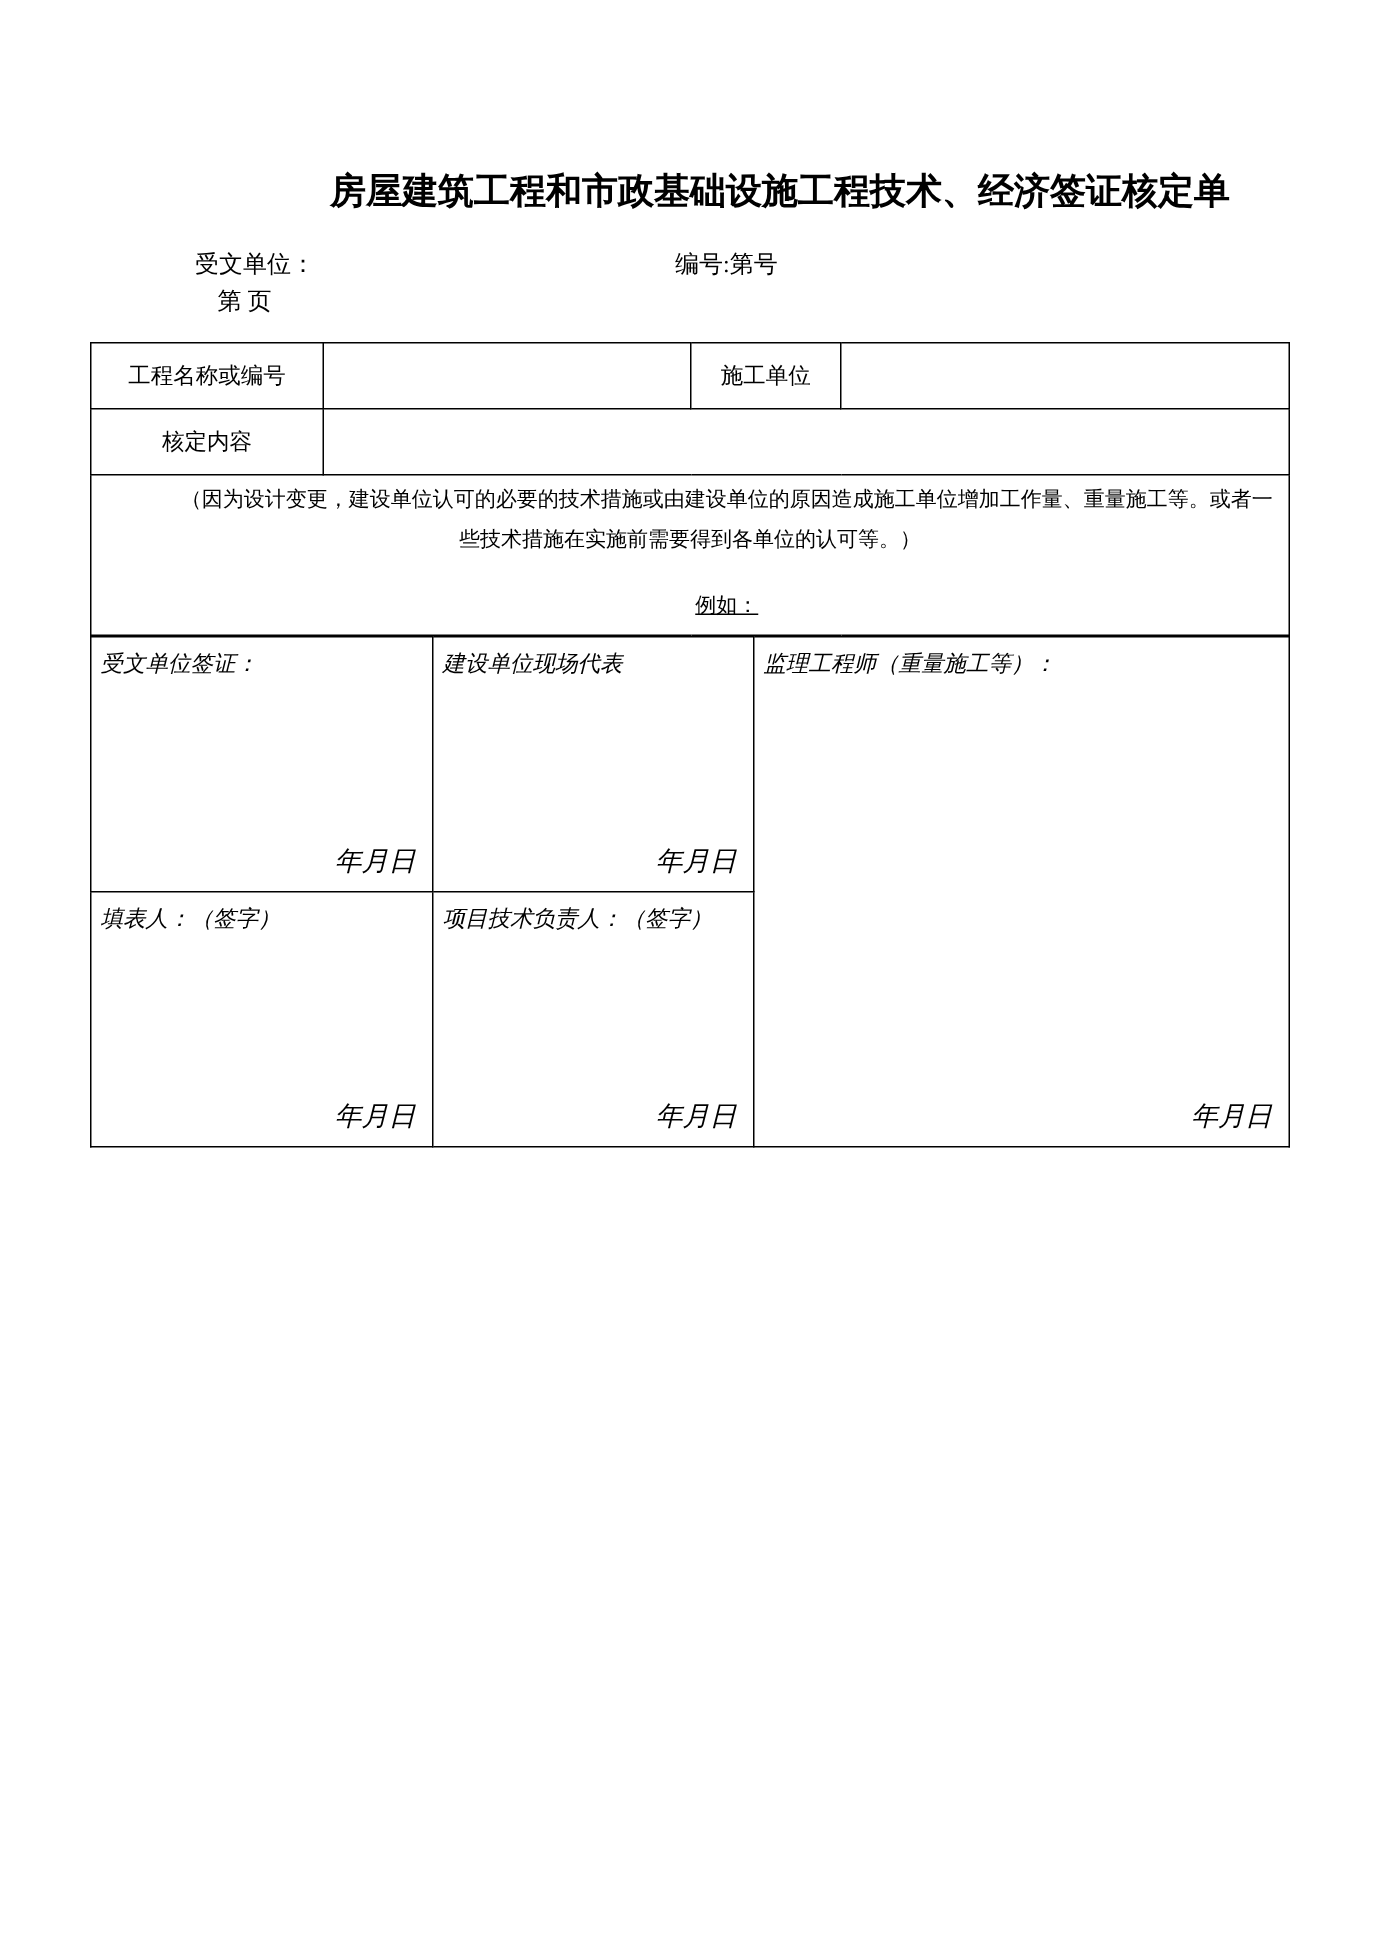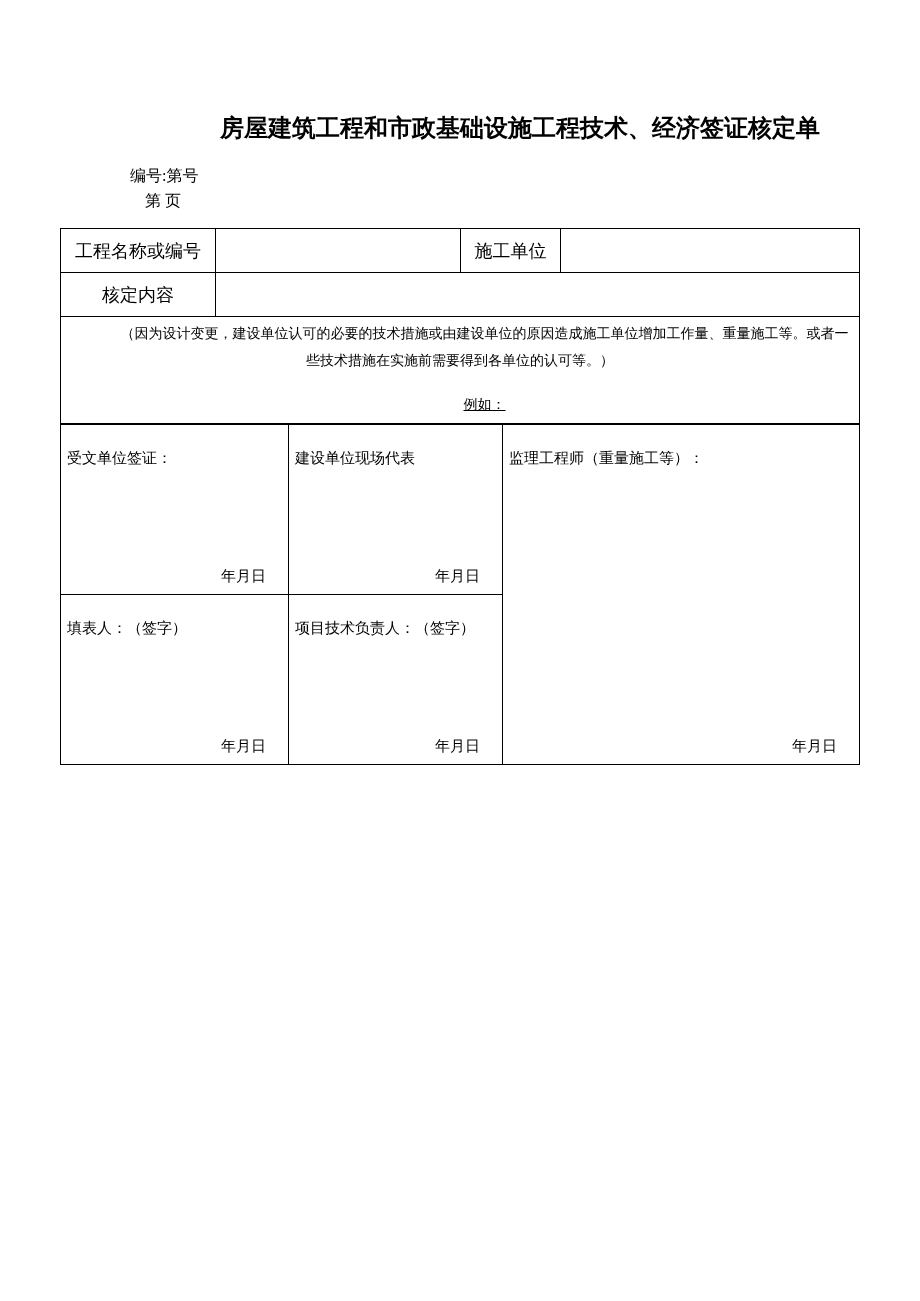--- a/index.html
+++ b/index.html
@@ -39,21 +39,21 @@
       padding-left: 85px;
       margin-bottom: 16px;
     }
     table {
       border-collapse: collapse;
       width: 100%;
       table-layout: fixed;
     }
     td {
       border: 1px solid #000;
-      font-size: 18px;
+      font-size: 15px;
       vertical-align: top;
     }
     .header-table td {
       height: 44px;
       text-align: center;
       vertical-align: middle;
       padding: 4px;
     }
     .header-table .col1 { width: 155px; }
     .header-table .col2 { width: 245px; }
@@ -73,42 +73,44 @@
     }
     .body-para {
       text-indent: 3.5em;
     }
     .body-example {
       text-indent: 3.5em;
       margin-top: 18px;
       text-decoration: underline;
     }
     .sig-table td {
-      padding: 24px 6px;
+      padding: 8px 6px;
       position: relative;
       height: 170px;
       font-size: 15px;
       vertical-align: top;
+      font-style: italic;
     }
     .sig-date {
       position: absolute;
       bottom: 8px;
-      right: 22px;
-      font-size: 15px;
+      right: 11px;
+      font-size: 18px;
     }
     .sig-col1 { width: 228px; }
     .sig-col2 { width: 214px; }
     .sig-col3 { }
   </style>
 </head>
 <body>
 
 <div class="title">房屋建筑工程和市政基础设施工程技术、经济签证核定单</div>
 
 <div class="meta-row">
+  <div class="meta-left">受文单位：</div>
   <div class="meta-right">编号:第号</div>
 </div>
 <div class="page-line">第 页</div>
 
 <table class="header-table">
   <tbody>
       <tr>
     <td class="col1">工程名称或编号</td>
     <td class="col2"></td>
     <td class="col3">施工单位</td>

